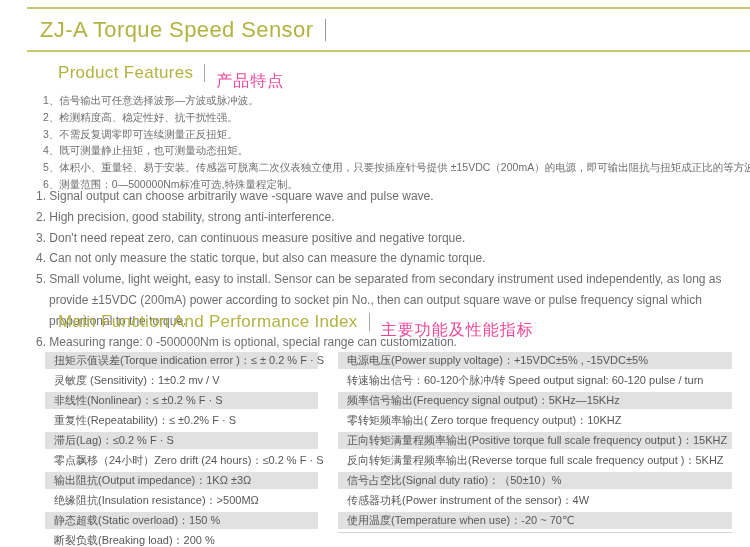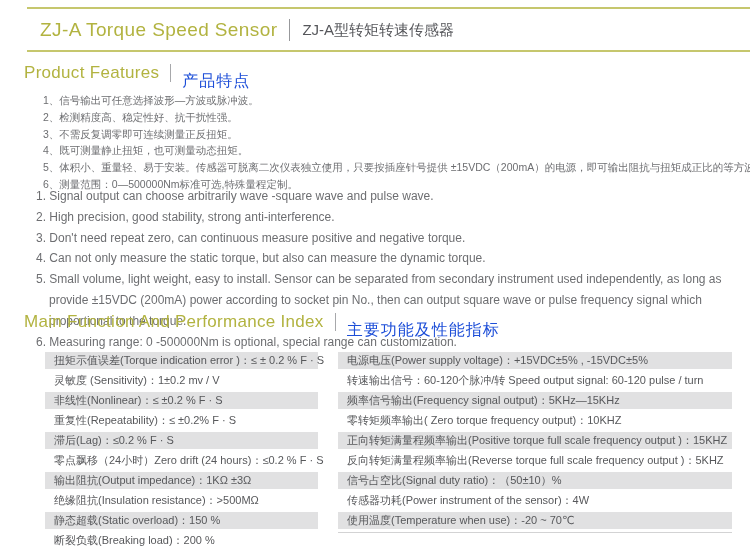--- a/index.html
+++ b/index.html
@@ -6,28 +6,28 @@
   body{
     width:750px;height:547px;position:relative;overflow:hidden;background:#ffffff;
     font-family:"Liberation Sans","DejaVu Sans",sans-serif;
     -webkit-font-smoothing:antialiased;
   }
   .rule{position:absolute;left:27px;right:0;height:2px;background:var(--rule,#c6c76d);}
   .rule-top{top:7px;}
   .rule-mid{top:50px;}
 
   .header{position:absolute;top:17px;left:40px;display:flex;align-items:center;height:26px;}
-  .header .en{font-size:19px;color:var(--accent,#b2b340);letter-spacing:.4px;}
+  .header .en{font-size:22px;color:var(--accent,#b2b340);letter-spacing:.4px;}
   .header .vbar{width:1px;height:22px;background:#97989b;margin:0 12px;}
   .header .cn{font-size:15px;color:#55565a;}
 
-  .sec{position:absolute;left:24px;display:flex;align-items:center;height:24px;text-align:right;}
+  .sec{position:absolute;left:58px;display:flex;align-items:center;height:24px;text-align:right;}
   .sec .en{font-size:17px;color:var(--accent,#b2b340);letter-spacing:.3px;}
   .sec .vbar{width:1px;height:18px;background:#a7a8ab;margin:0 11px;}
-  .sec .cn{font-size:16px;color:#1d4ed8;letter-spacing:1px;margin-top:16px;}
+  .sec .cn{font-size:16px;color:#ec4899;letter-spacing:1px;margin-top:16px;}
   .sec1{top:61px;}
   .sec2{top:310px;}
 
   .cn-list{position:absolute;top:92px;left:43px;font-size:10.5px;color:#6d6e71;}
   .cn-list .item{line-height:16.8px;white-space:nowrap;}
 
   .en-list{position:absolute;top:186px;left:36px;width:700px;font-size:12px;color:#6d6e71;}
   .en-list .item{line-height:20.8px;padding-left:13px;text-indent:-13px;}
 
   .spec{position:absolute;top:352px;left:45px;display:flex;gap:20px;}
@@ -41,21 +41,20 @@
   .spec-col div.spec-row:nth-of-type(odd){background:var(--row-gray,#e1e1e2);}
 </style>
 </head>
 <body>
 
 <div class="rule rule-top"></div>
 
 <div class="header">
   <span class="en">ZJ-A Torque Speed Sensor</span>
   <span class="vbar"></span>
-  <span class="cn">ZJ-A型转矩转速传感器</span>
 </div>
 
 <div class="rule rule-mid"></div>
 
 <div class="sec sec1">
   <span class="en">Product Features</span>
   <span class="vbar"></span>
   <span class="cn">产品特点</span>
 </div>
 

